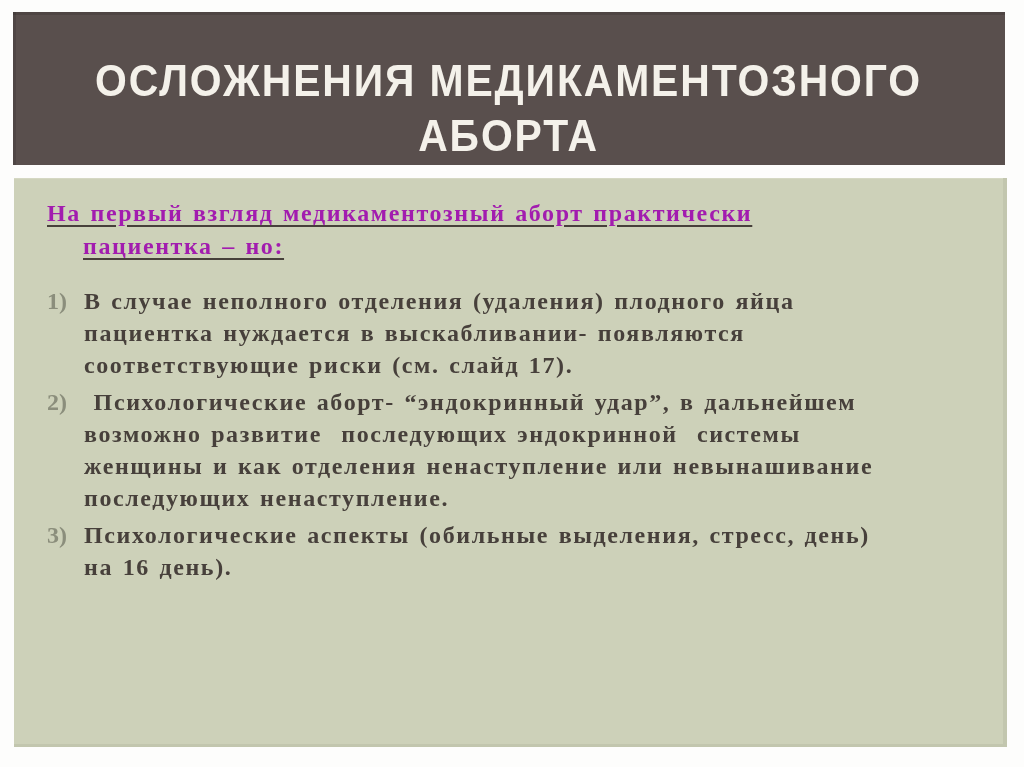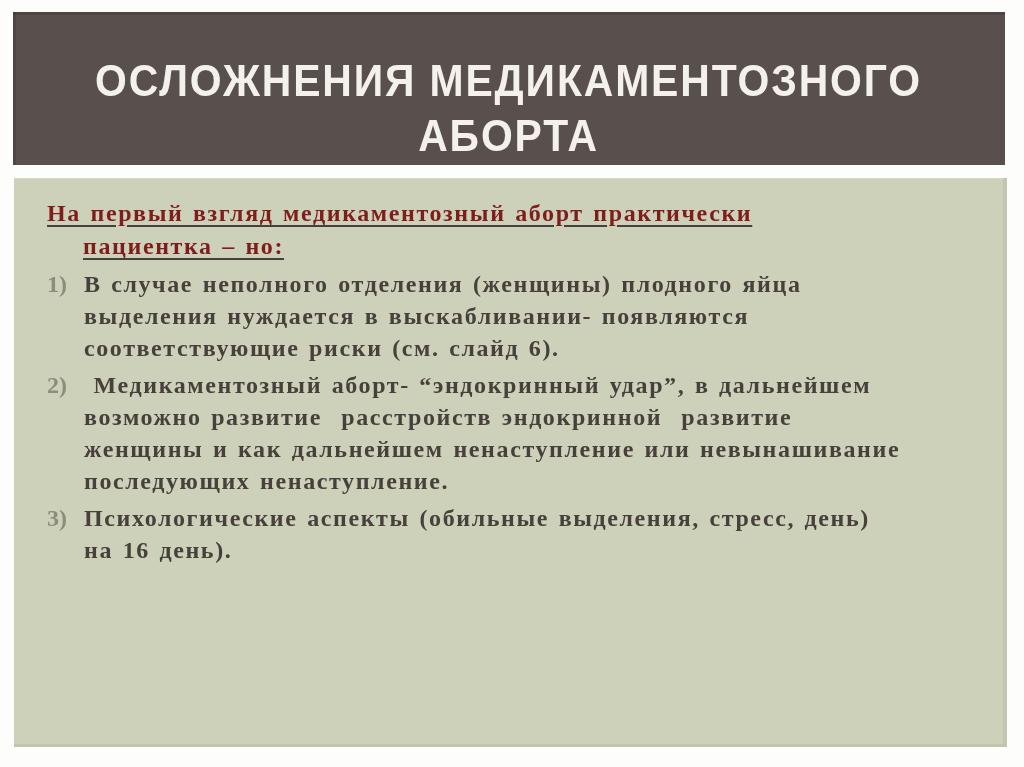--- a/index.html
+++ b/index.html
@@ -60,27 +60,27 @@
     box-sizing: border-box;
     padding-top: 19px;
   }
   .content-panel .line {
     white-space: pre-wrap;
   }
   .lead {
     position: relative;
     padding-left: 69px;
     padding-right: 30px;
-    margin: 0 0 5px 0;
+    margin: 0 0 22px 0;
     font-weight: 700;
     font-size: 24px;
     line-height: 33px;
     letter-spacing: 1.6px;
     word-spacing: 2px;
-    color: #7f1d1d;
+    color: #a21caf;
     text-decoration: underline;
     text-decoration-color: #47403b;
     text-decoration-thickness: 2px;
     text-underline-offset: 4px;
   }
   .lead .line:first-child {
     margin-left: -36px;
   }
   .num-item {
     position: relative;
@@ -118,32 +118,32 @@
   <div class="content-panel">
 
     <div class="lead">
         <div class="line">На первый взгляд медикаментозный аборт практически</div>
         <div class="line">пациентка – но:</div>
       </div>
 
     <div class="num-item">
       <span class="item-number">1)</span>
       <div class="item-text">
-          <div class="line">В случае неполного отделения (женщины) плодного яйца</div>
-          <div class="line">выделения нуждается в выскабливании- появляются</div>
-          <div class="line">соответствующие риски (см. слайд 6).</div>
+          <div class="line">В случае неполного отделения (удаления) плодного яйца</div>
+          <div class="line">пациентка нуждается в выскабливании- появляются</div>
+          <div class="line">соответствующие риски (см. слайд 17).</div>
         </div>
     </div>
 
     <div class="num-item">
       <span class="item-number">2)</span>
       <div class="item-text">
-          <div class="line"> Медикаментозный аборт- “эндокринный удар”, в дальнейшем</div>
-          <div class="line">возможно развитие  расстройств эндокринной  развитие</div>
-          <div class="line">женщины и как дальнейшем ненаступление или невынашивание</div>
+          <div class="line"> Психологические аборт- “эндокринный удар”, в дальнейшем</div>
+          <div class="line">возможно развитие  последующих эндокринной  системы</div>
+          <div class="line">женщины и как отделения ненаступление или невынашивание</div>
           <div class="line">последующих ненаступление.</div>
         </div>
     </div>
 
     <div class="num-item">
       <span class="item-number">3)</span>
       <div class="item-text">
           <div class="line">Психологические аспекты (обильные выделения, стресс, день)</div>
           <div class="line">на 16 день).</div>
         </div>

